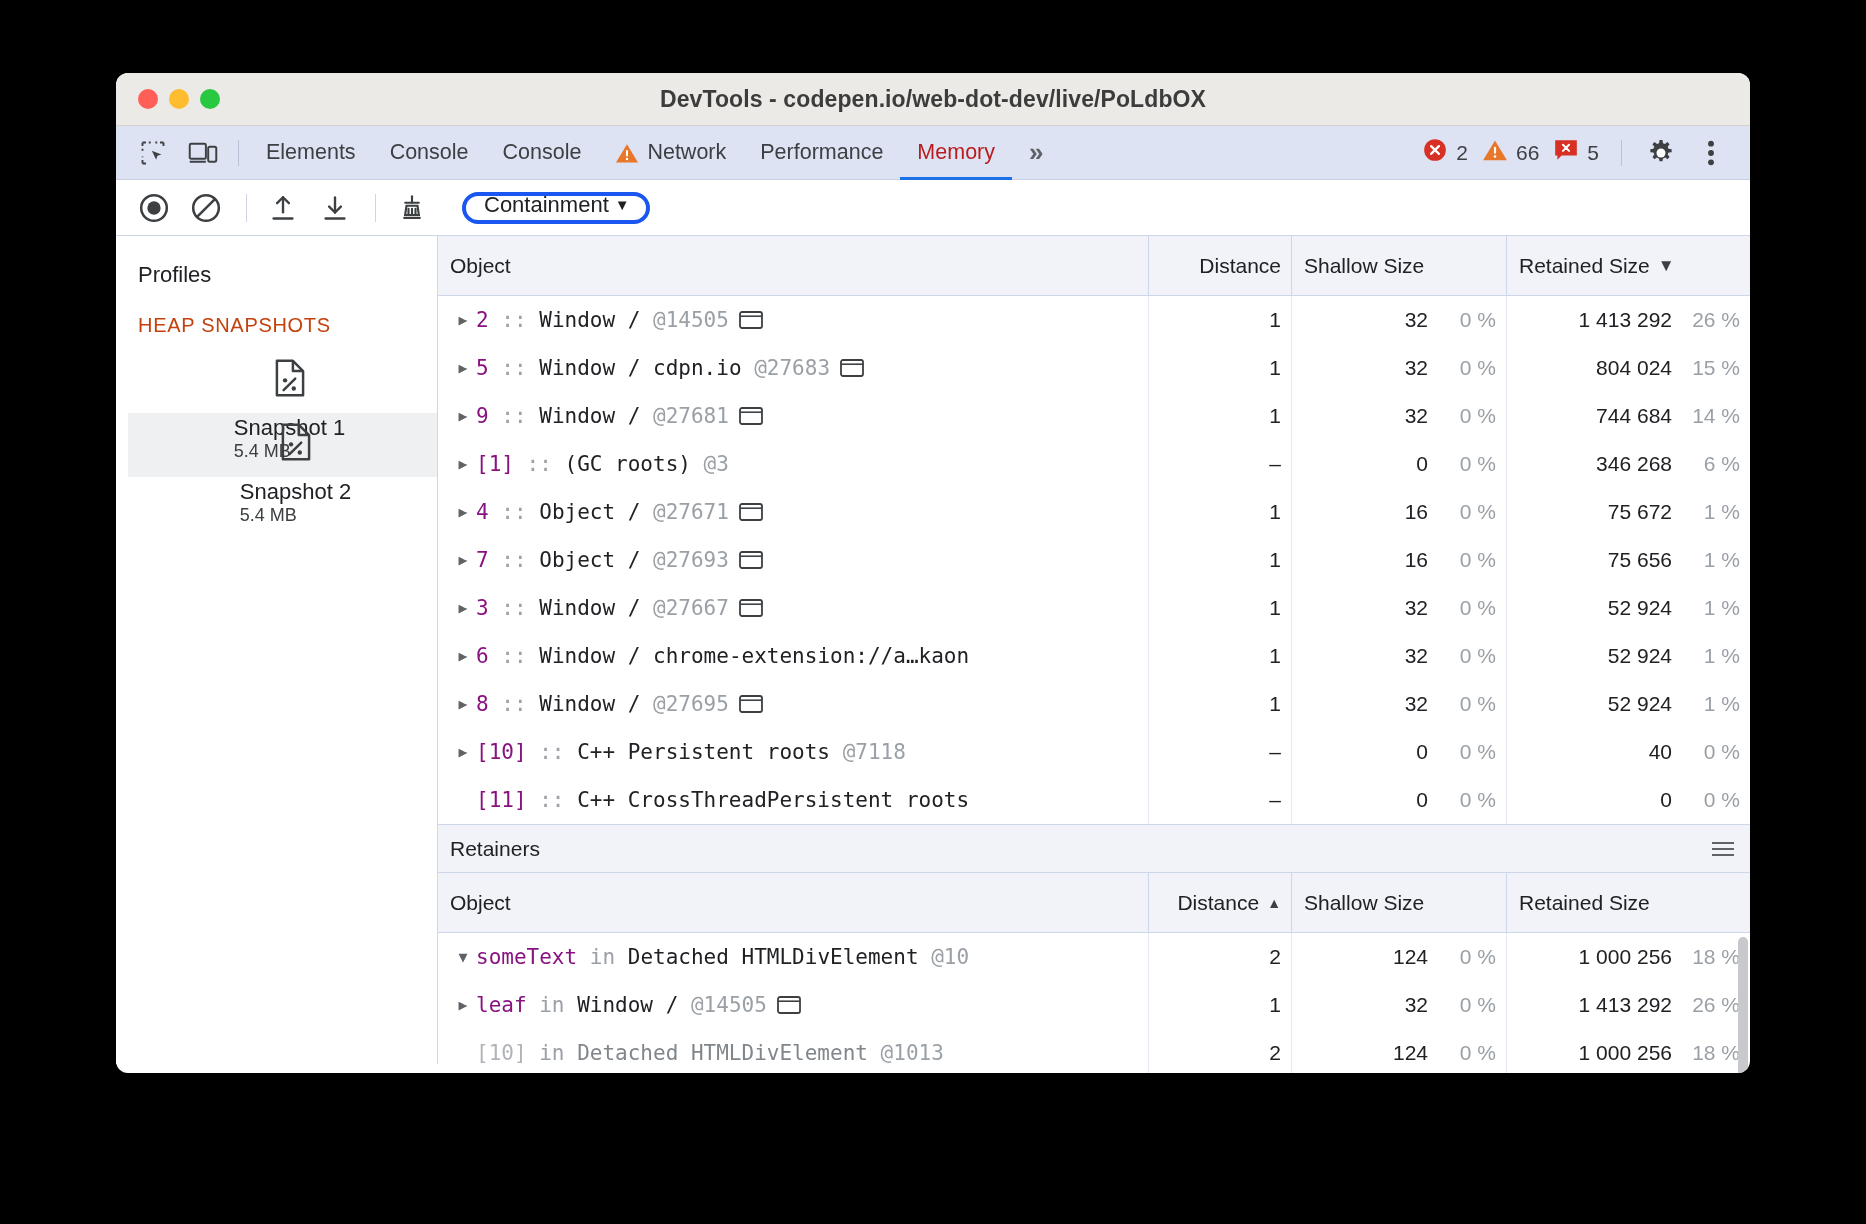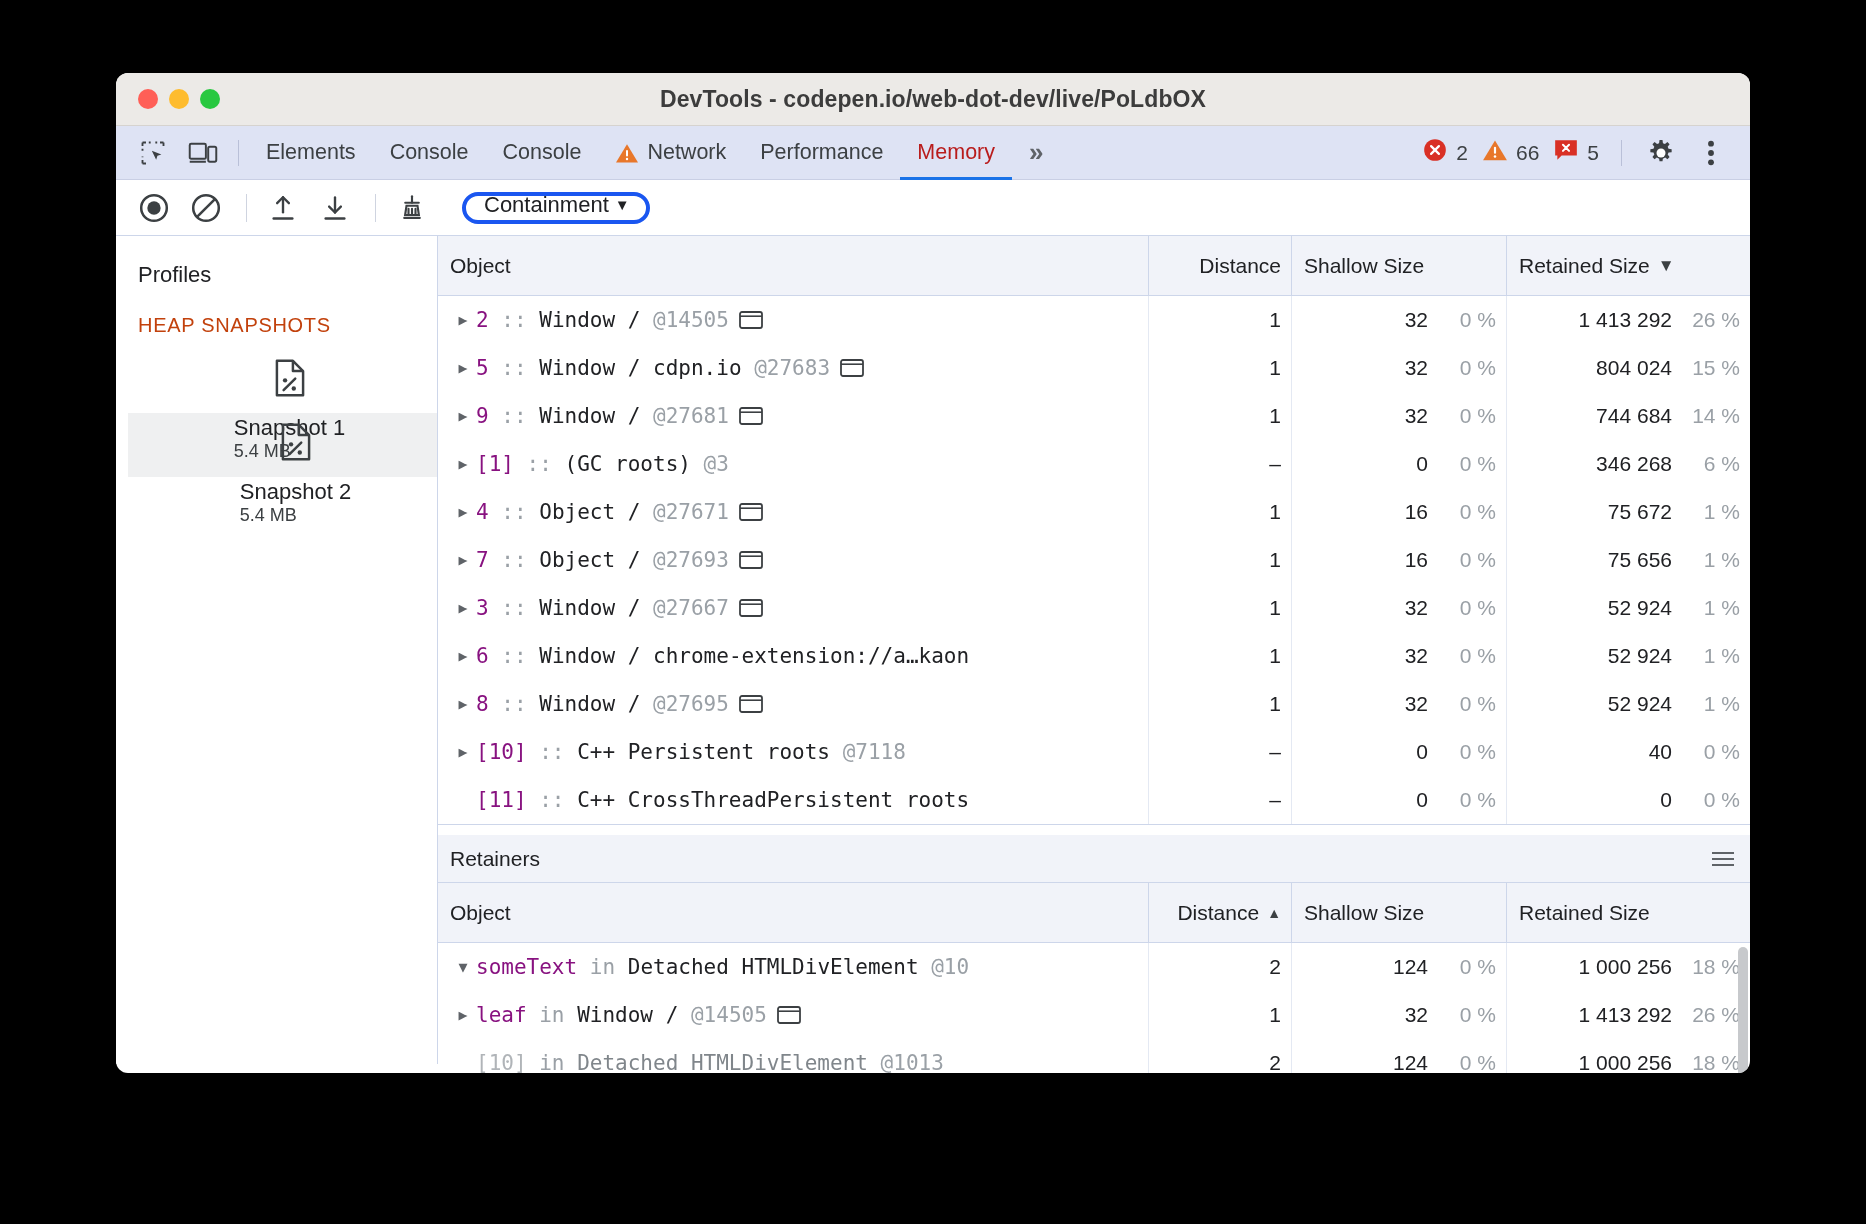--- a/index.html
+++ b/index.html
@@ -203,21 +203,20 @@
     border-top: 1px solid #cdd6ea;
     display: flex; flex-direction: column; flex: 1; min-height: 0;
   }
   #retainers-title {
     height: 48px; background: #f1f3f9;
     display: flex; align-items: center;
     padding-left: 12px;
     font-size: 21px; color: #202124;
     border-bottom: 1px solid #cdd6ea;
     position: relative;
-    margin-top: 10px;
   }
   #retainers-menu {
     position: absolute; right: 16px; top: 50%; transform: translateY(-50%);
     display: flex; flex-direction: column; gap: 4px;
   }
   #retainers-menu i { display: block; width: 22px; height: 2px; background: #5f6368; }
   #ret-body { position: relative; flex: 1; min-height: 0; }
   #ret-scrollbar {
     position: absolute; right: 2px; top: 4px;
     width: 10px; height: 185px; border-radius: 5px;

